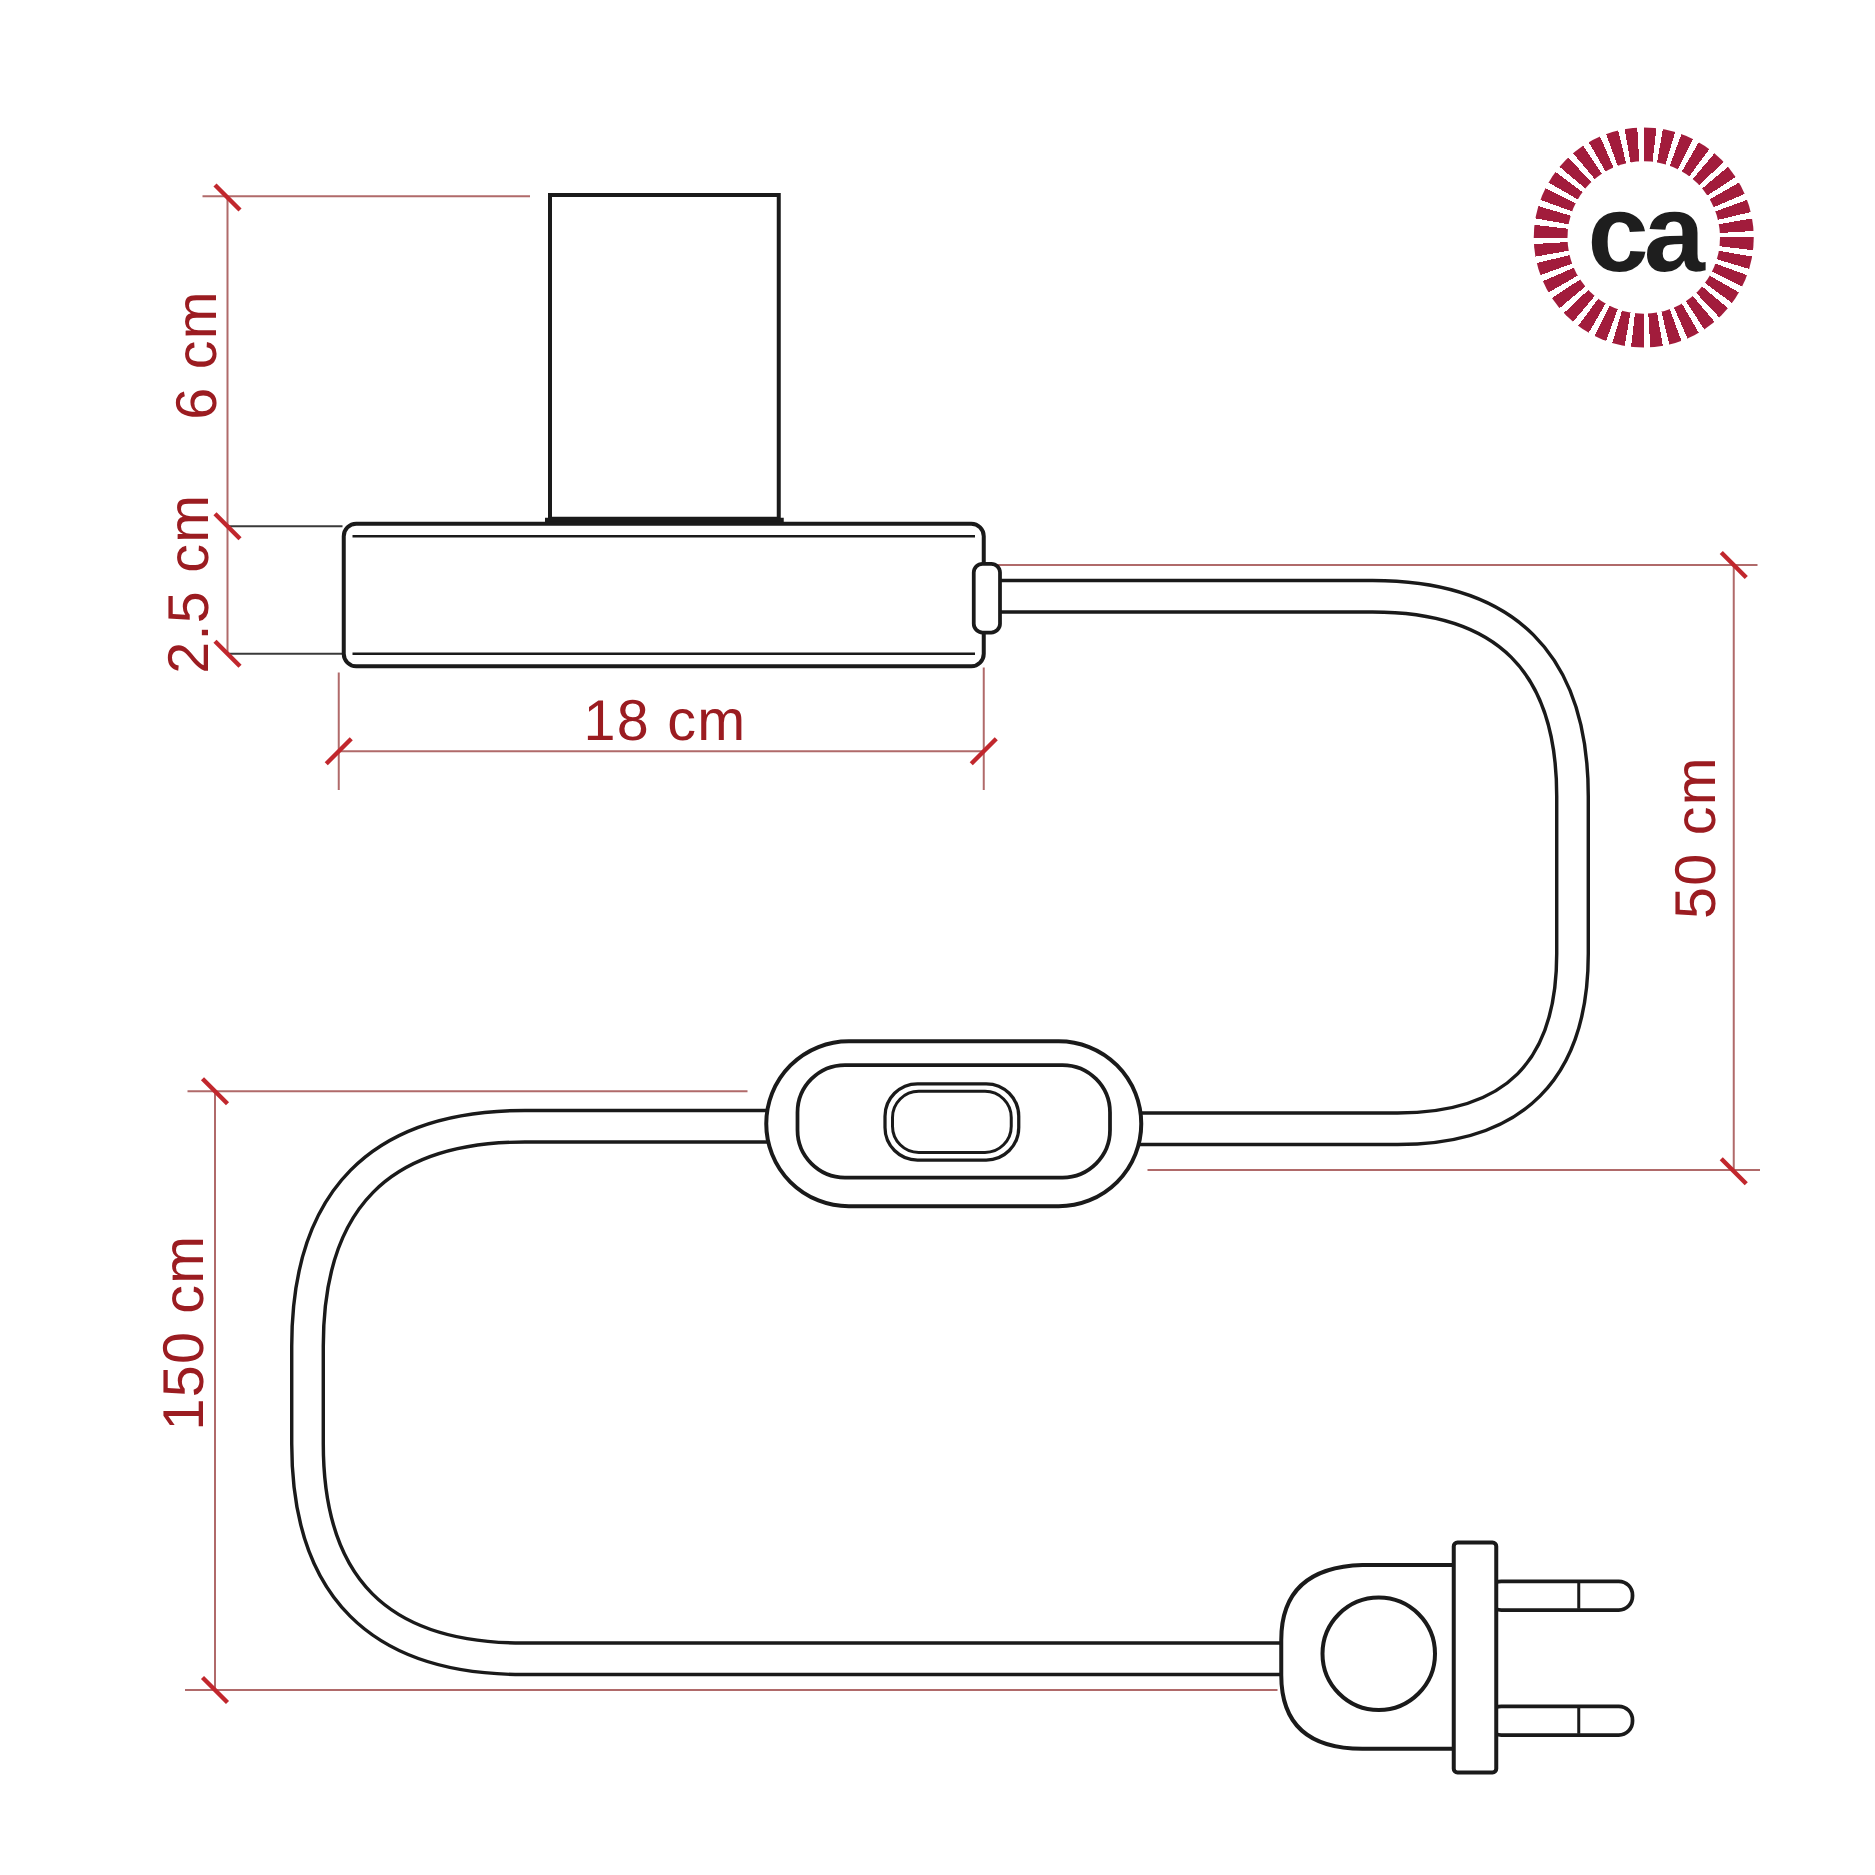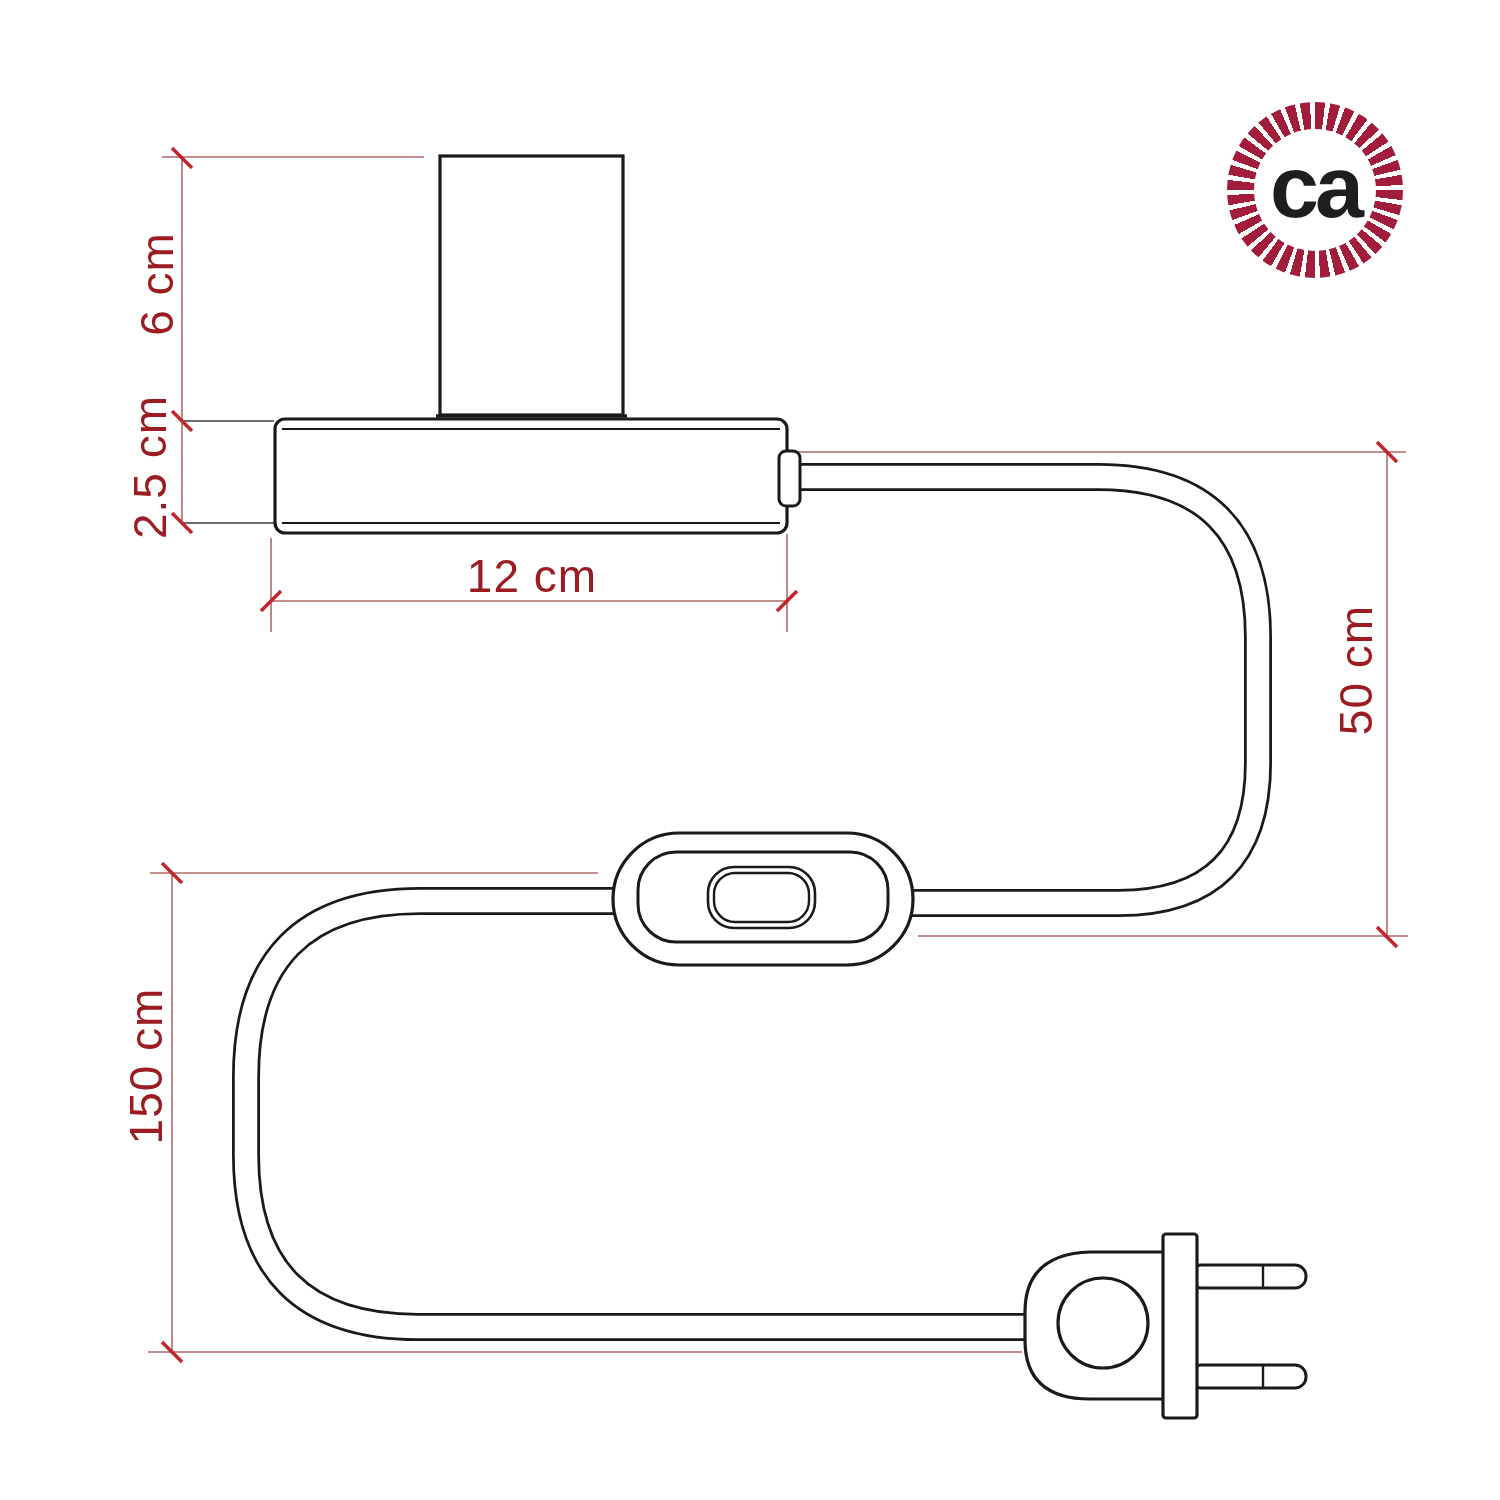--- a/index.html
+++ b/index.html
@@ -106,21 +106,21 @@
     <line x1="1263" y1="1266" x2="1263" y2="1287" stroke-width="2.4" fill="none"></line>
     <line x1="1263" y1="1366" x2="1263" y2="1387" stroke-width="2.4" fill="none"></line>
     <rect x="1163" y="1234" width="34" height="184" rx="3" stroke-width="3.2"></rect>
   </g>
 </svg>
 
   <div class="dim-label vert" style="left:157px;top:284px">6 cm</div>
 
   <div class="dim-label vert" style="left:150px;top:467px">2.5 cm</div>
 
-  <div class="dim-label" style="left:532px;top:576px">12 cm</div>
+  <div class="dim-label" style="left:532px;top:576px">18 cm</div>
 
   <div class="dim-label vert" style="left:1356px;top:670px">50 cm</div>
 
   <div class="dim-label vert" style="left:146px;top:1066px">150 cm</div>
 
   <div class="logo">
     <div class="logo-inner">
       <span class="logo-monogram">ca</span>
     </div>
   </div>

